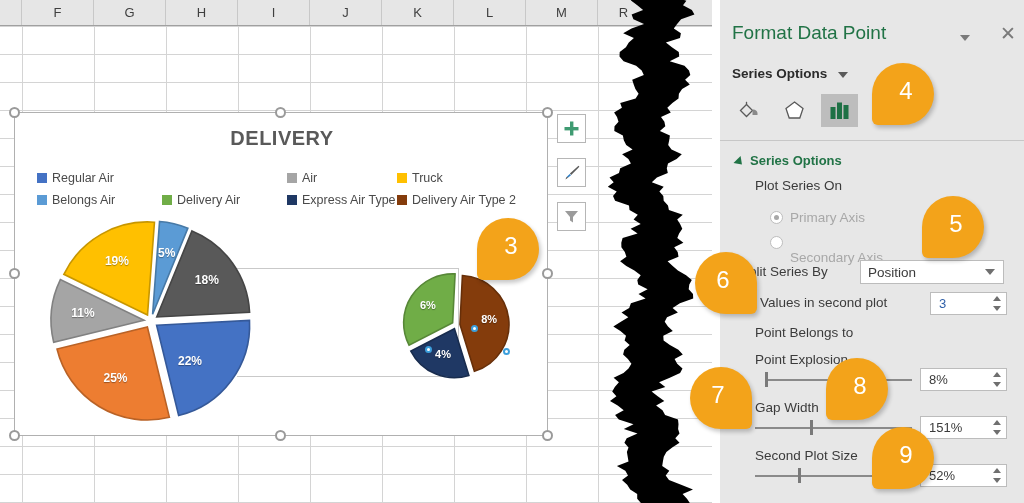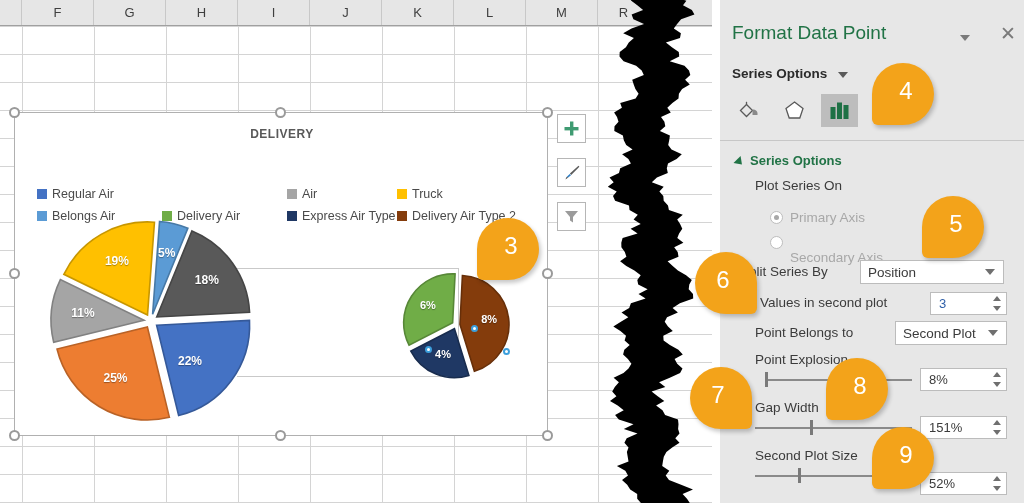--- a/index.html
+++ b/index.html
@@ -50,31 +50,31 @@
     border-right: 4px solid transparent; border-bottom: 6px solid #707070;
   }
 
   
   #chart {
     position: absolute; left: 14px; top: 112px; width: 534px; height: 324px;
     background: #ffffff; border: 1px solid #b0b0b0;
   }
   #chart-title {
     position: absolute; left: 0; top: 14px; width: 534px; text-align: center;
-    font-size: 12px; font-weight: bold; color: #595959; letter-spacing: 0.5px;
+    font-size: 20px; font-weight: bold; color: #595959; letter-spacing: 0.5px;
   }
   .handle {
     position: absolute; width: 11px; height: 11px; border-radius: 50%;
     background: #ffffff; border: 2px solid #9a9a9a; z-index: 12;
   }
 
   
   #legend {
     position: absolute; left: 22px; top: 54px; width: 500px;
-    display: flex; flex-wrap: wrap; margin-top: 16px;
+    display: flex; flex-wrap: wrap;
   }
   .legend-item {
     display: flex; align-items: center; height: 22px;
     font-size: 12.5px; color: #4a4a4a; white-space: nowrap;
   }
   .legend-swatch {
     width: 10px; height: 10px; margin-right: 5px; flex: none;
   }
 
   
@@ -449,24 +449,20 @@
     <div class="pane-label" style="left:40px; top:295px;">Values in second plot</div>
     <div class="spin-box blue" style="left:210px; top:292px; width:77px; height:23px;">
       <span>3</span>
       <span class="spin-arrows">
         <span class="sp-up"></span>
         <span class="sp-dn"></span>
       </span>
     </div>
 
     <div class="pane-label" style="left:35px; top:325px;">Point Belongs to</div>
-    <div class="select-box" style="left:175px; top:321px; width:112px; height:24px;">
-      <span>Second Plot</span>
-      <span class="select-caret"></span>
-    </div>
 
     <div class="pane-label" style="left:35px; top:352px;">Point Explosion</div>
     <div class="slider-track" style="left:45px; top:379px; width:147px;"></div>
     <div class="slider-thumb" style="left:45px; top:372px;"></div>
     <div class="spin-box" style="left:200px; top:368px; width:87px; height:23px;">
       <span>8%</span>
       <span class="spin-arrows">
         <span class="sp-up"></span>
         <span class="sp-dn"></span>
       </span>
@@ -479,21 +475,21 @@
       <span>151%</span>
       <span class="spin-arrows">
         <span class="sp-up"></span>
         <span class="sp-dn"></span>
       </span>
     </div>
 
     <div class="pane-label" style="left:35px; top:448px;">Second Plot Size</div>
     <div class="slider-track" style="left:35px; top:475px; width:157px;"></div>
     <div class="slider-thumb" style="left:78px; top:468px;"></div>
-    <div class="spin-box" style="left:200px; top:464px; width:87px; height:23px;margin-top:8px;">
+    <div class="spin-box" style="left:200px; top:464px; width:87px; height:23px;">
       <span>52%</span>
       <span class="spin-arrows">
         <span class="sp-up"></span>
         <span class="sp-dn"></span>
       </span>
     </div>
   </div>
 
   <div class="callout tail-dl" style="left:477px; top:218px;">
     <div class="bubble"></div>

